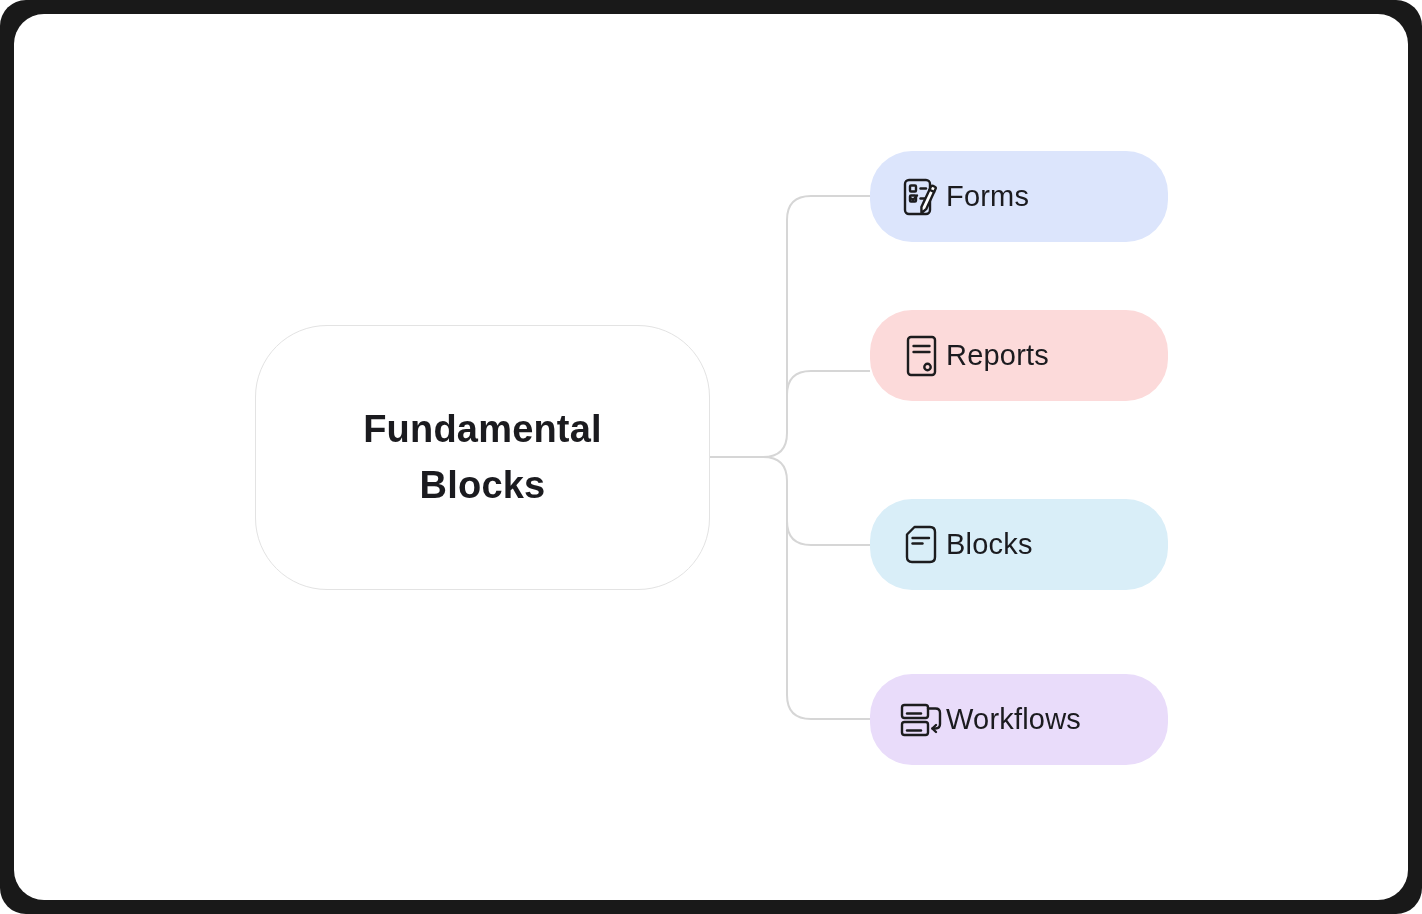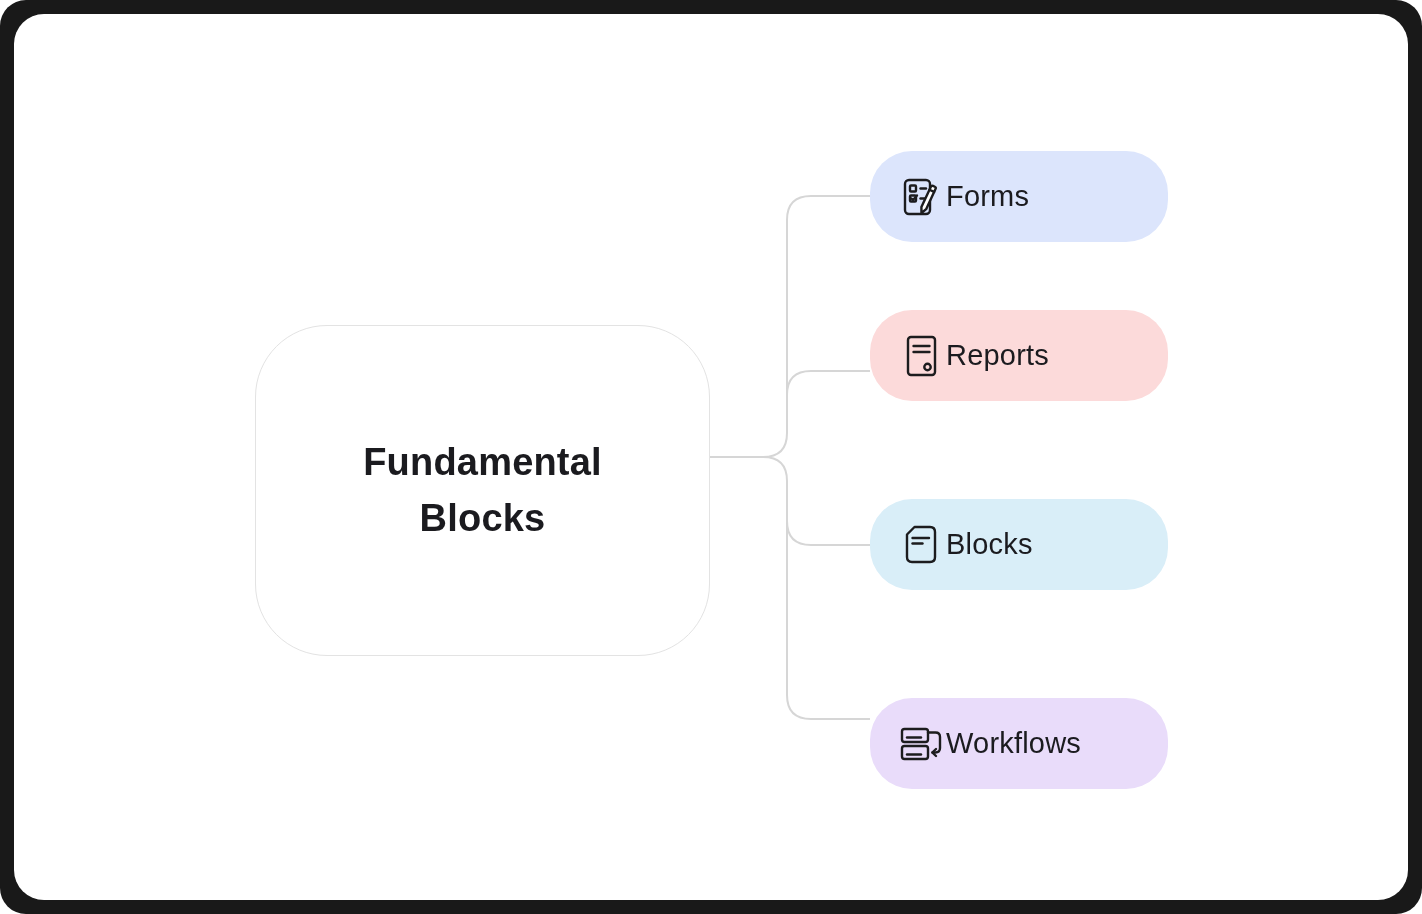--- a/index.html
+++ b/index.html
@@ -22,21 +22,21 @@
   .connectors {
     position: absolute;
     left: 0; top: 0;
     width: 1422px;
     height: 914px;
     pointer-events: none;
   }
   .root-node {
     position: absolute;
     left: 255px; top: 325px;
-    width: 455px; height: 331px;
+    width: 455px; height: 265px;
     background: #ffffff;
     border: 1.5px solid #e3e3e3;
     border-radius: 72px;
     box-sizing: border-box;
     display: flex;
     align-items: center;
     justify-content: center;
     cursor: pointer;
   }
   .root-label {
@@ -67,21 +67,21 @@
   }
   .child-label {
     font-size: 29px;
     font-weight: 500;
     color: #1b1b1f;
     letter-spacing: 0.2px;
   }
   .node-forms     { top: 151px; }
   .node-reports   { top: 310px; }
   .node-pages     { top: 499px; }
-  .node-workflows { top: 674px; margin-top: 24px; }
+  .node-workflows { top: 674px; }
 </style>
 </head>
 <body>
 
 <div class="stage">
   <div class="canvas"></div>
 
   <svg class="connectors" viewBox="0 0 1422 914" fill="none" stroke="#d6d6d6" stroke-width="2">
     <path d="M 710 457 L 763 457 Q 787 457 787 433 L 787 220 Q 787 196 811 196 L 870 196"></path>
     <path d="M 787 395 Q 787 371 811 371 L 870 371"></path>

